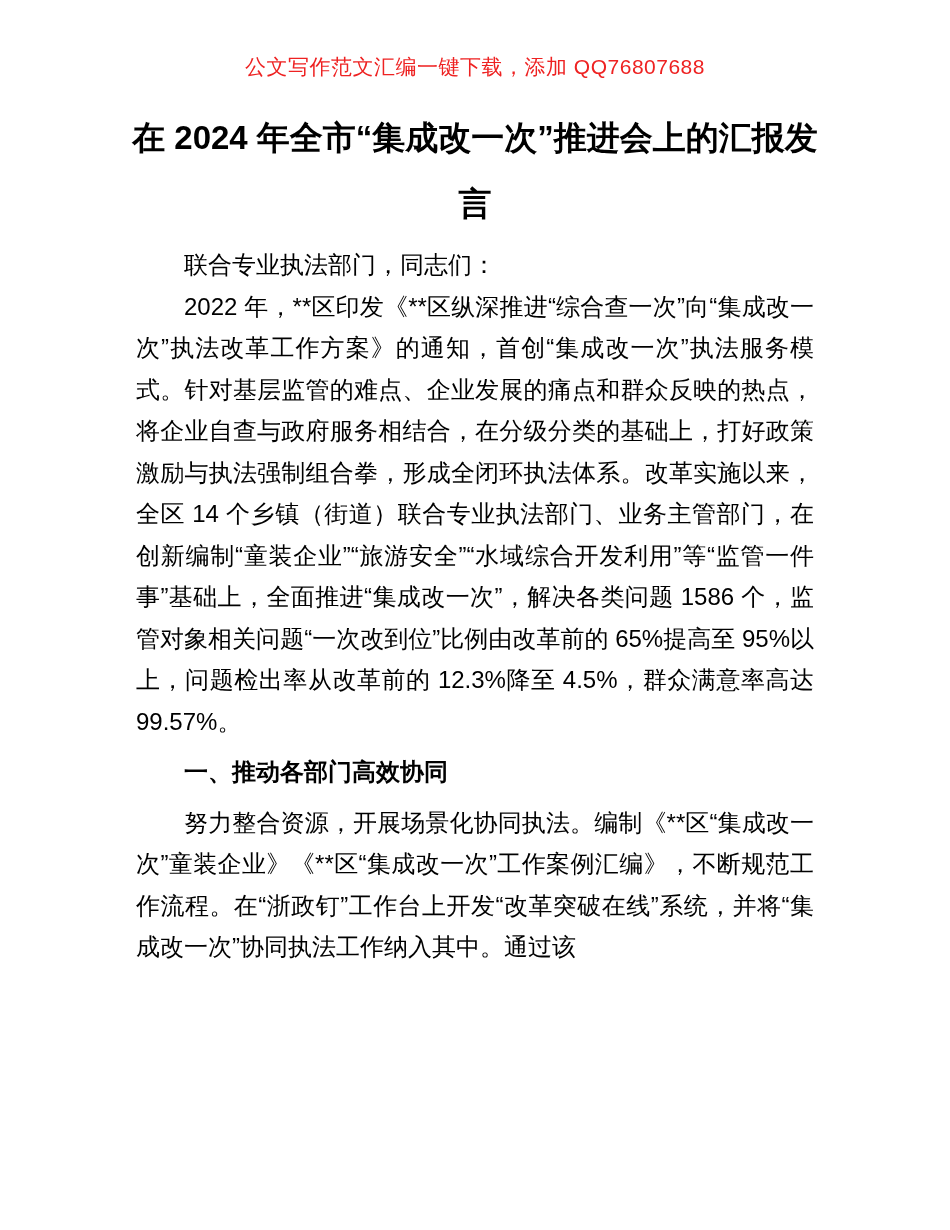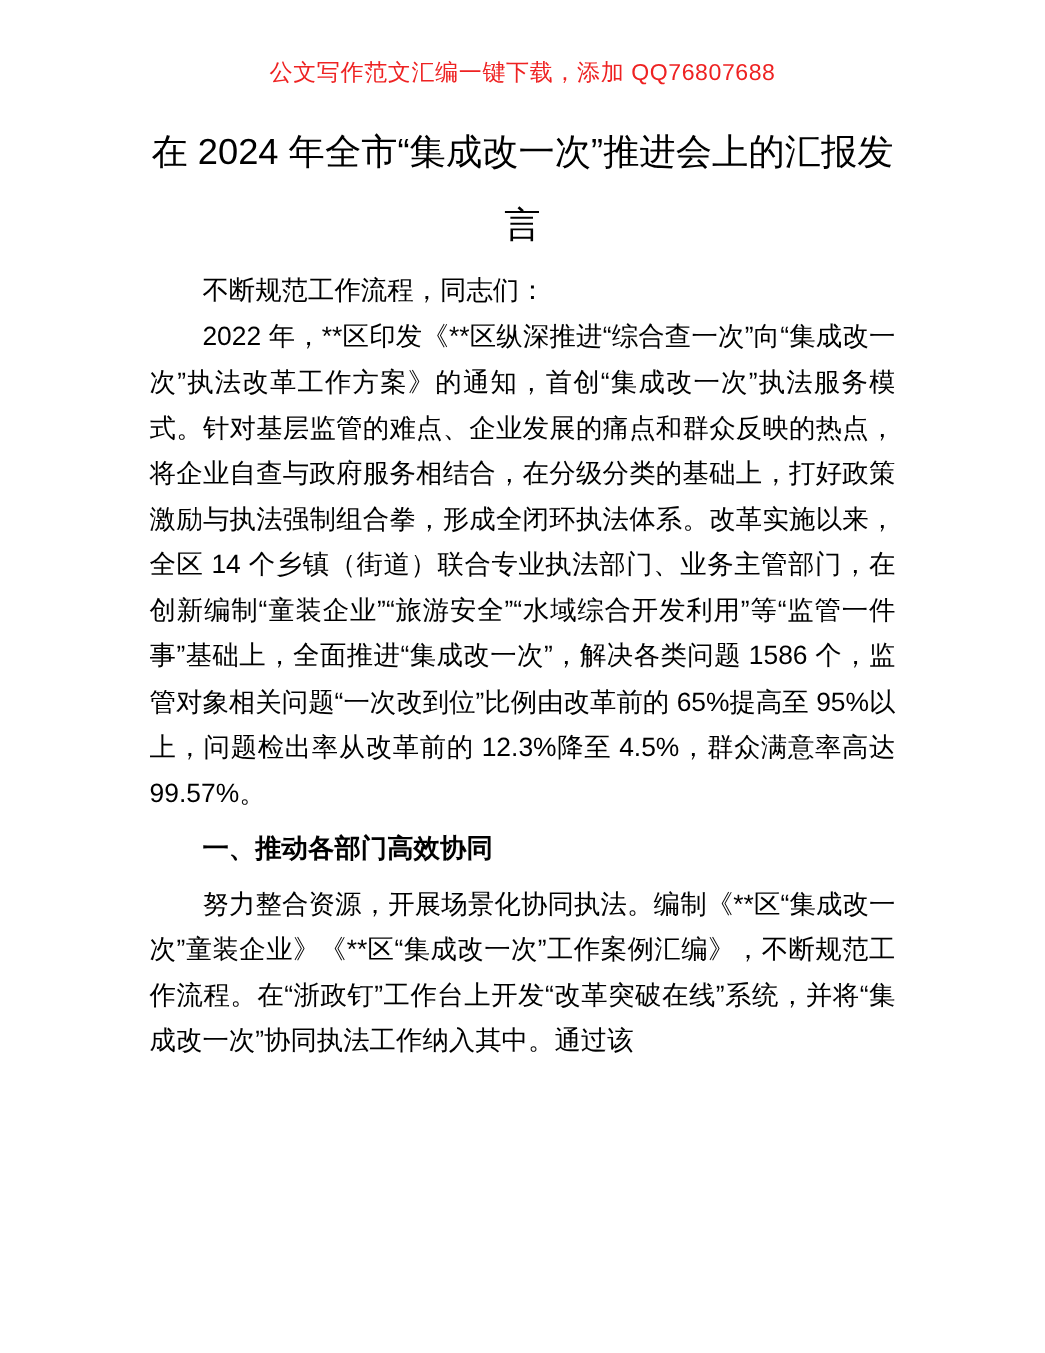--- a/index.html
+++ b/index.html
@@ -23,21 +23,21 @@
     font-size: 21px;
     line-height: 22px;
     letter-spacing: 0.5px;
     font-weight: 400;
   }
   .doc-title {
     width: 706px;
     margin: 27px auto 0 auto;
     text-align: center;
     font-size: 33px;
-    font-weight: 400;
+    font-weight: 700;
     line-height: 66px;
     color: #000000;
     letter-spacing: 0;
   }
   .content {
     width: 678px;
     margin: 7px auto 0 auto;
     font-size: 24px;
     line-height: 41.5px;
     text-align: justify;
@@ -57,19 +57,19 @@
 </head>
 <body style="background: rgb(255, 255, 255);">
 
 <div class="page">
 
   <div class="promo" style="color: rgb(238, 34, 34);">公文写作范文汇编一键下载，添加 QQ76807688</div>
 
   <div class="doc-title">在 2024 年全市“集成改一次”推进会上的汇报发言</div>
 
   <div class="content">
-      <p class="para">不断规范工作流程，同志们：</p>
+      <p class="para">联合专业执法部门，同志们：</p>
       <p class="para">2022 年，**区印发《**区纵深推进“综合查一次”向“集成改一次”执法改革工作方案》的通知，首创“集成改一次”执法服务模式。针对基层监管的难点、企业发展的痛点和群众反映的热点，将企业自查与政府服务相结合，在分级分类的基础上，打好政策激励与执法强制组合拳，形成全闭环执法体系。改革实施以来，全区 14 个乡镇（街道）联合专业执法部门、业务主管部门，在创新编制“童装企业”“旅游安全”“水域综合开发利用”等“监管一件事”基础上，全面推进“集成改一次”，解决各类问题 1586 个，监管对象相关问题“一次改到位”比例由改革前的 65%提高至 95%以上，问题检出率从改革前的 12.3%降至 4.5%，群众满意率高达 99.57%。</p>
       <p class="heading">一、推动各部门高效协同</p>
       <p class="para">努力整合资源，开展场景化协同执法。编制《**区“集成改一次”童装企业》《**区“集成改一次”工作案例汇编》，不断规范工作流程。在“浙政钉”工作台上开发“改革突破在线”系统，并将“集成改一次”协同执法工作纳入其中。通过该</p>
     </div>
 
 </div>
 
 </body></html>

